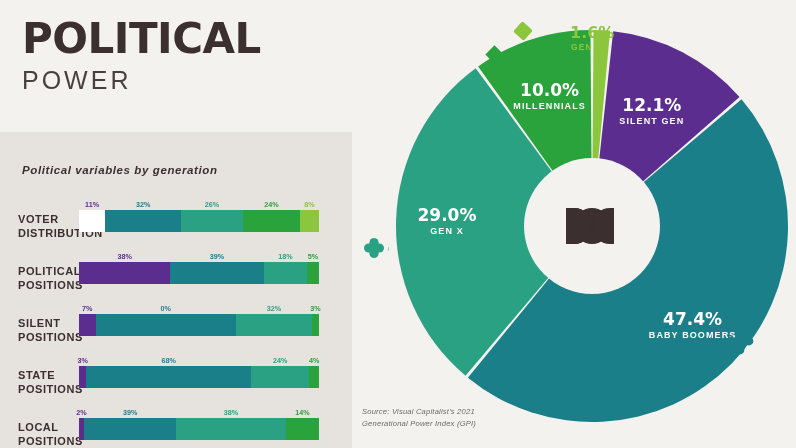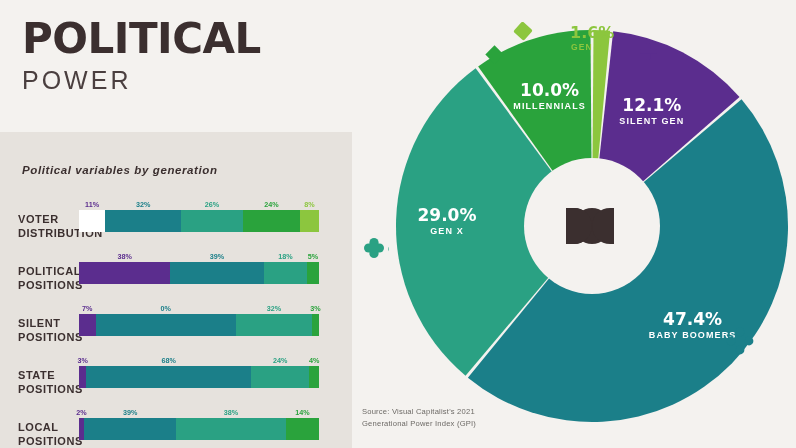--- a/index.html
+++ b/index.html
@@ -59,21 +59,21 @@
   #donut-svg { display:block; }
   .slice-pct { font-size:17px; font-weight:bold; font-family:"DejaVu Sans", sans-serif; }
   .slice-name { font-size:9px; font-weight:bold; letter-spacing:1.1px; }
 
   #genz-pct { font-size:16px; font-weight:bold; font-family:"DejaVu Sans", sans-serif; fill:#8cc63e; }
   #genz-name { font-size:8.5px; font-weight:bold; letter-spacing:1.1px; fill:#8cc63e; }
 
   
   #source {
     position:absolute; left:362px; top:406px; width:190px;
-    font-size:7.6px; color:#6d6a66;
+    font-size:7.6px; font-style:italic; color:#6d6a66;
     line-height:1.55; letter-spacing:0.2px;
   }
 </style>
 </head>
 <body>
 
 <div id="header">
   <div id="title">POLITICAL</div>
   <div id="subtitle">POWER</div>
 </div>

